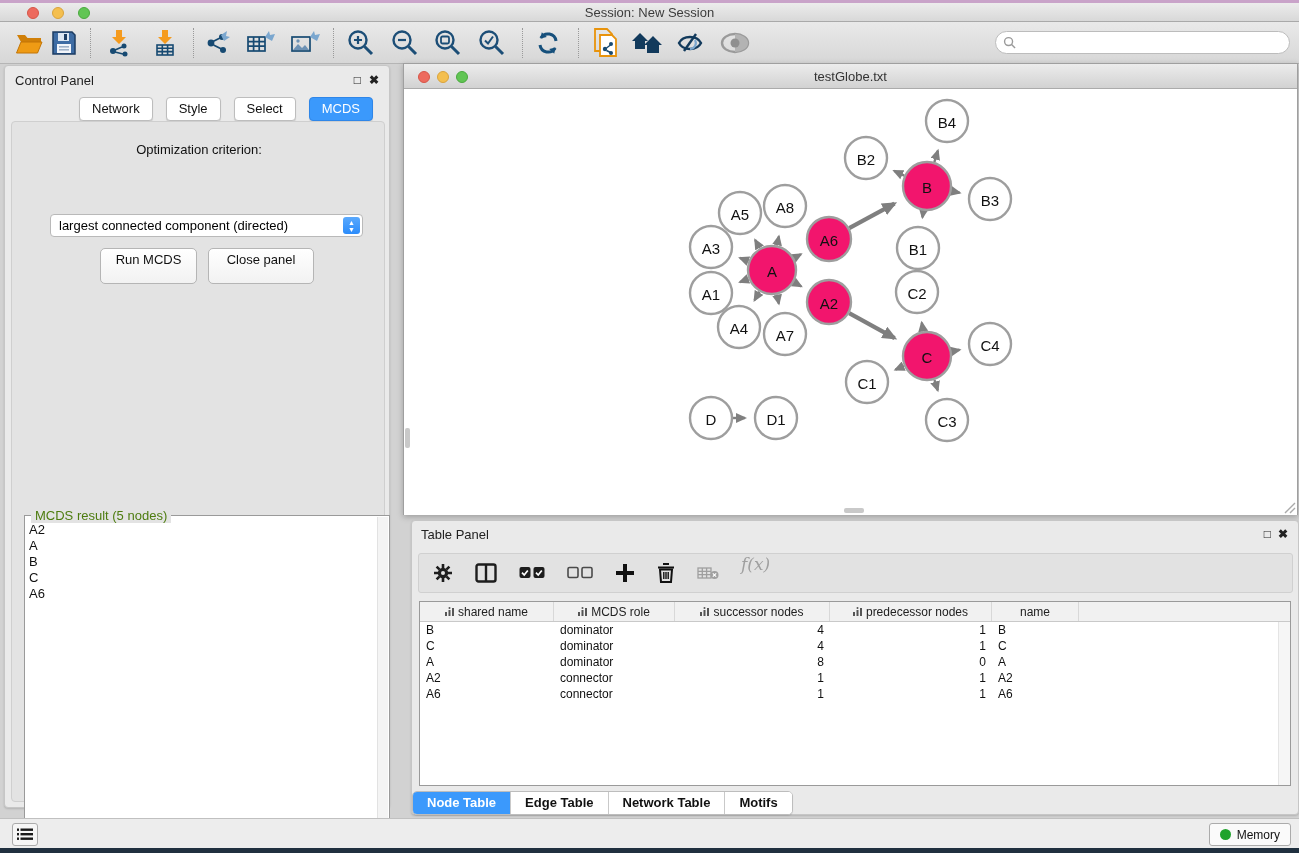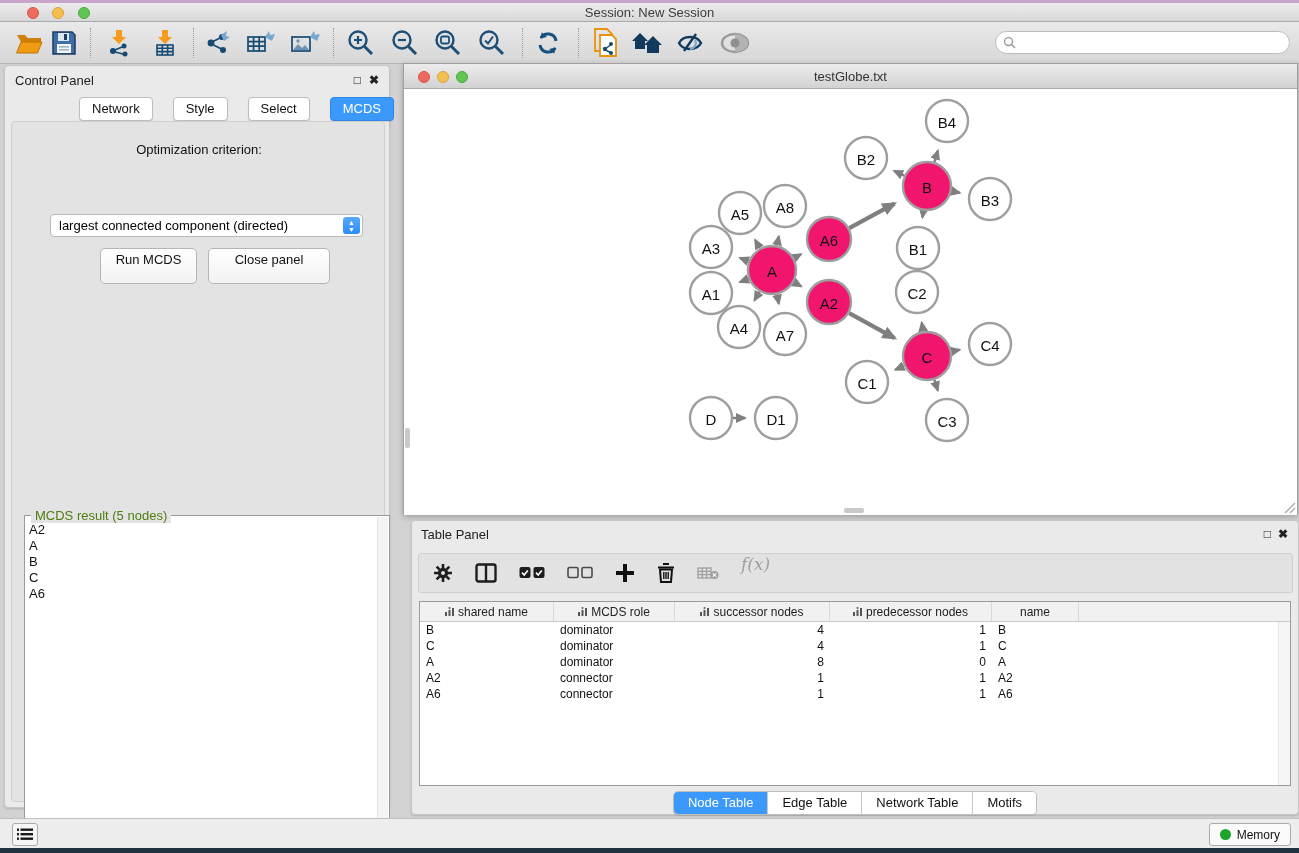--- a/index.html
+++ b/index.html
@@ -32,21 +32,21 @@
     width:250px; font-family:"Liberation Sans",sans-serif; }
 
   
   .panel { background:#eaeaea; border:1px solid #c6c6c6; border-radius:4px;
     box-shadow:0 1px 2px rgba(0,0,0,.15); }
   .panel-title { font-size:13px; color:#222; }
   .wctl { font-size:12px; color:#222; cursor:default; line-height:12px; }
 
   
   #control-panel { left:4px; top:65px; width:386px; height:743px; }
-  .seg-tabs { display:flex; gap:20px; }
+  .seg-tabs { display:flex; gap:13px; }
   .seg-tab { background:#fff; border:1px solid #bdbdbd; border-radius:4px;
     font-size:13px; padding:3px 12px 4px; color:#111; box-shadow:0 1px 1px rgba(0,0,0,.12); }
   .seg-tab.active { background:#3b99fc; border-color:#2f86e8; color:#fff; }
   #cp-content { left:6px; top:55px; width:374px; height:681px; background:#e3e3e3;
     border:1px solid #cfcfcf; border-radius:4px; }
   #crit-select { left:38px; top:92px; width:313px; height:23px; background:#fff;
     border:1px solid #b9b9b9; border-radius:4px; display:flex; align-items:center;
     font-size:13px; padding-left:8px; position:absolute; }
   #crit-select .stepper { position:absolute; right:2px; top:2px; bottom:2px; width:17px;
     background:linear-gradient(#5aa9fd,#2b8cfb); border-radius:3px; display:flex;
@@ -82,21 +82,21 @@
   #fx-label { font-family:"DejaVu Serif", serif; font-style:italic; font-size:17px; color:#9f9f9f; }
   #node-table { position:absolute; left:7px; top:80px; width:872px; height:185px;
     background:#fff; border:1px solid #9a9a9a; overflow:hidden; }
   #nt-header { display:flex; height:20px; background:#f1f1f1; border-bottom:1px solid #c9c9c9; }
   .nt-hcell { display:flex; align-items:center; justify-content:center; gap:4px;
     font-size:12px; color:#222; border-right:1px solid #d8d8d8; }
   .nt-row { display:flex; height:16px; }
   .nt-cell { font-size:12px; color:#111; padding:1px 6px 0; white-space:nowrap; overflow:hidden; }
   #nt-scroll { position:absolute; right:0; top:20px; bottom:0; width:12px;
     background:#f6f6f6; border-left:1px solid #e4e4e4; }
-  #tp-tabs { position:absolute; left:0; right:0; top:270px; display:flex; justify-content:center; }
+  #tp-tabs { position:absolute; left:0; right:0; top:270px; display:flex; justify-content:flex-start;font-weight:bold; }
   .bt-group { display:flex; border:1px solid #bdbdbd; border-radius:5px; overflow:hidden;
     background:#fff; box-shadow:0 1px 1px rgba(0,0,0,.1); }
   .b-tab { font-size:13px; padding:3px 14px 4px; color:#111; border-right:1px solid #c9c9c9; background:#fff; }
   .b-tab:last-child { border-right:none; }
   .b-tab.active { background:#3b99fc; color:#fff; }
 
   
   #statusbar { left:0; top:818px; width:1299px; height:30px; background:#ededed;
     border-top:1px solid #c0c0c0; }
   #list-btn { position:absolute; left:12px; top:4px; width:26px; height:23px; background:#f6f6f6;
@@ -279,21 +279,21 @@
   <div class="abs" id="cp-content">
     <div class="abs" style="left:0; top:20px; width:374px; text-align:center; font-size:13px; color:#111">Optimization criterion:</div>
     <div id="crit-select">
       <span>largest connected component (directed)</span>
       <span class="stepper">
           <span>▲</span>
           <span>▼</span>
         </span>
     </div>
     <div class="mac-btn" style="left:88px; top:126px; width:97px">Run MCDS</div>
-    <div class="mac-btn" style="left:196px; top:126px; width:122px">Close panel</div>
+    <div class="mac-btn" style="left:196px; top:126px; width:106px">Close panel</div>
 
     <div id="mcds-result">
       <div id="mcds-legend">MCDS result (5 nodes)</div>
       <div id="mcds-list">
           <div>A2</div>
           <div>A</div>
           <div>B</div>
           <div>C</div>
           <div>A6</div>
         </div>

